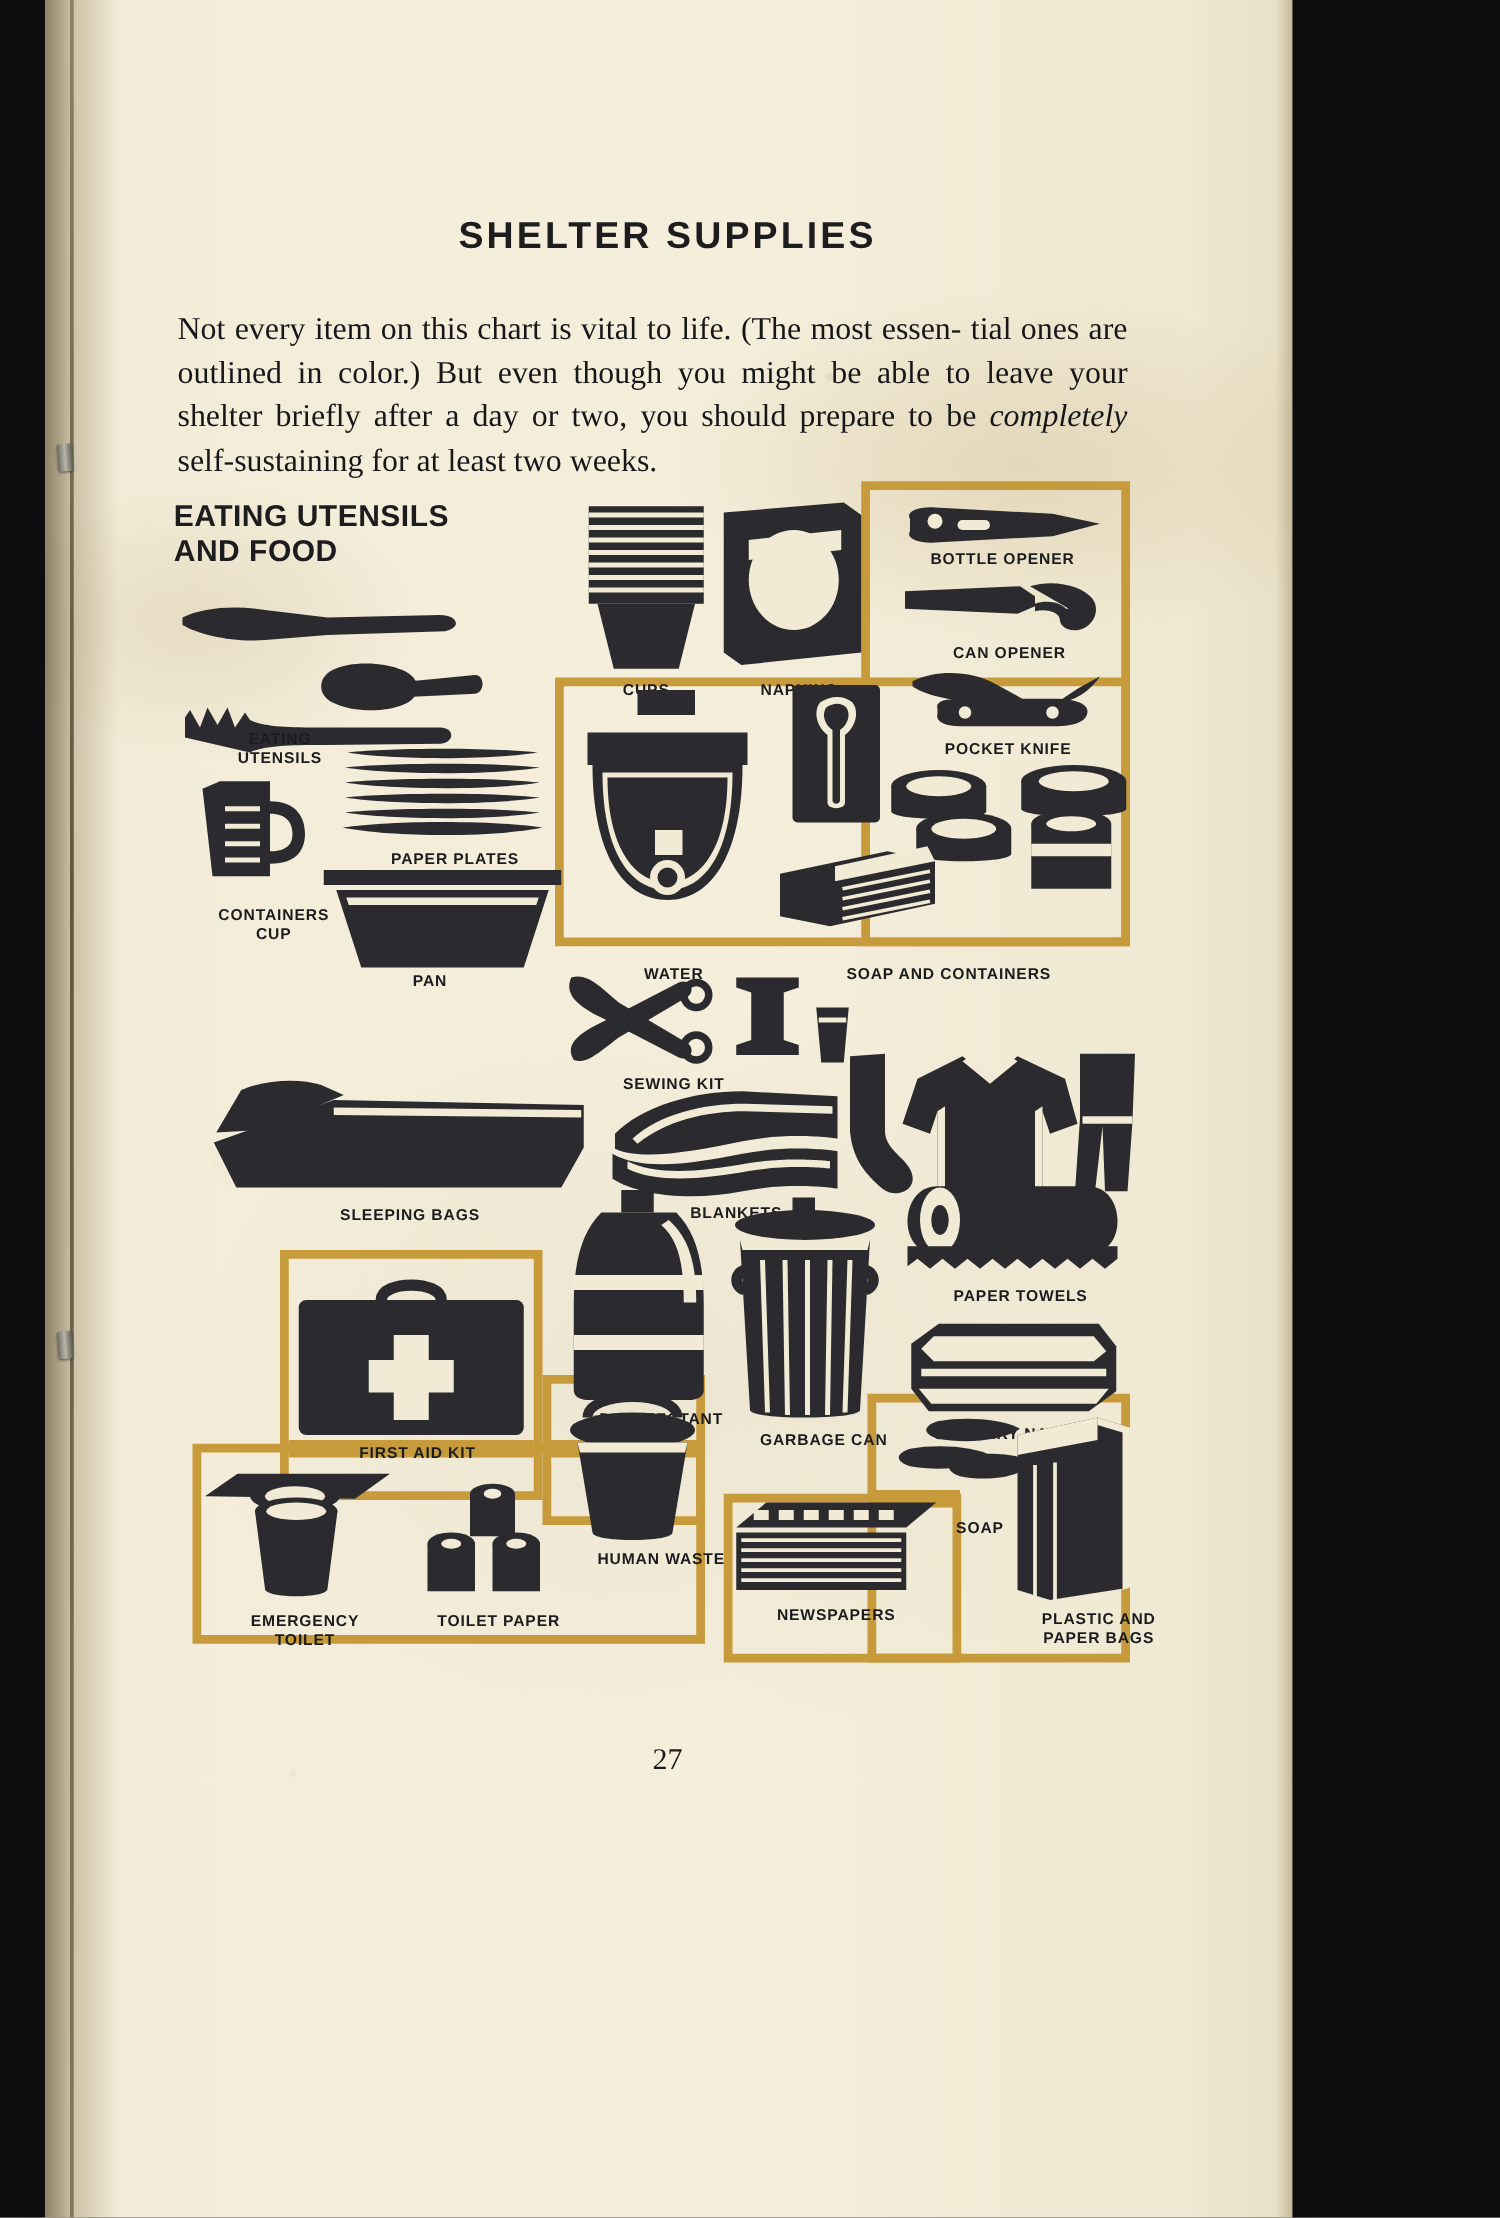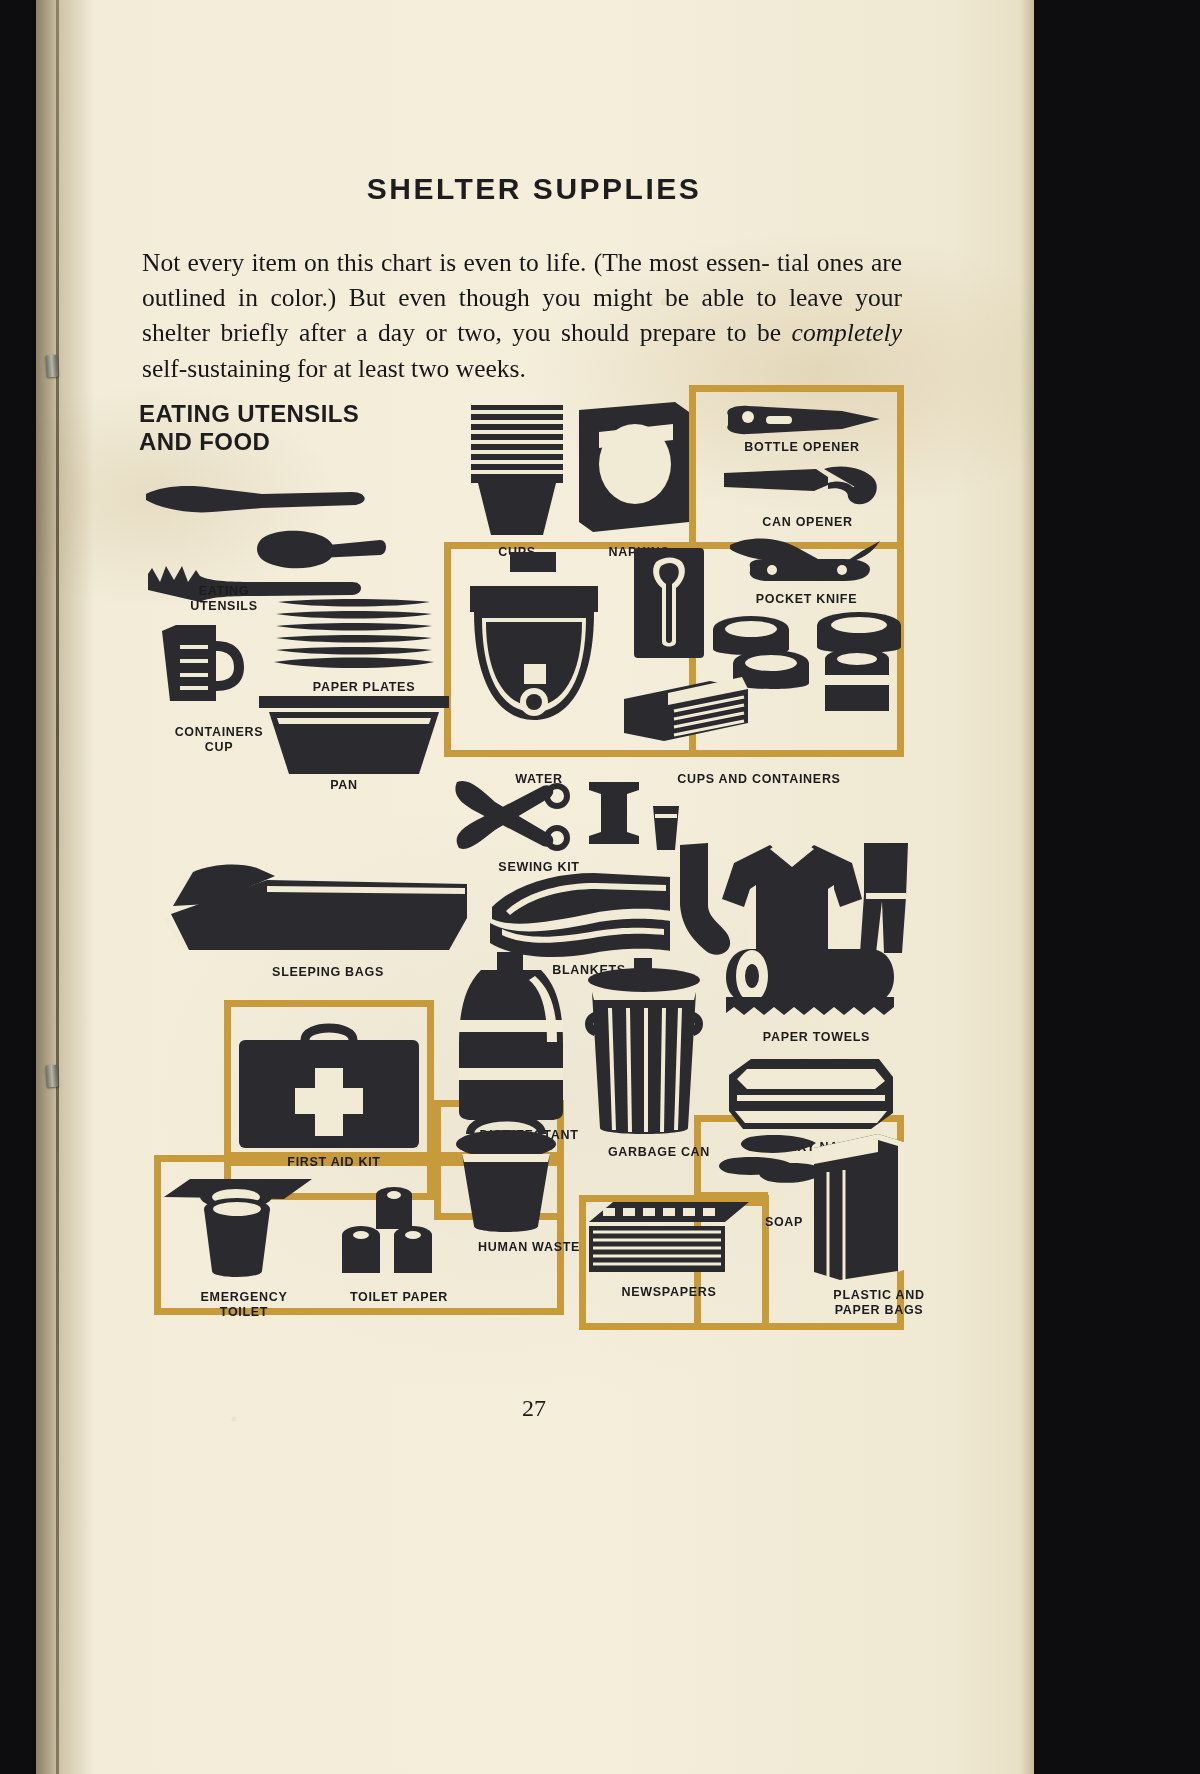--- a/index.html
+++ b/index.html
@@ -112,21 +112,21 @@
   <div id="speckle"></div>
   <div id="page-right-edge"></div>
   <div id="gutter-shadow"></div>
   <div id="gutter-line"></div>
   <div class="staple" id="staple-1"></div>
   <div class="staple" id="staple-2"></div>
 
   <div id="title">SHELTER  SUPPLIES</div>
 
   <div id="intro">
-    <span>Not every item on this chart is even to life.   (The most essen-</span>
+    <span>Not every item on this chart is vital to life.   (The most essen-</span>
     <span>tial ones are outlined in color.)   But even though you might be</span>
     <span>able to leave your shelter briefly after a day or two, you should</span>
     <span>prepare to be </span><em>completely</em><span> self-sustaining for at least two weeks.</span>
   </div>
 
   <div id="chart">
 
     <div class="gold-box" style="left:655px; top:385px; width:215px; height:372px;"></div>
     <div class="gold-box" style="left:410px; top:542px; width:460px; height:215px;"></div>
 
@@ -264,21 +264,21 @@
     <svg class="ink-svg" style="left:590px; top:675px;" width="125" height="70" viewBox="0 0 125 70">
       <path class="ink-fill" d="M0 24 L86 6 L124 14 L124 48 L40 66 L0 58 Z"></path>
       <path class="paper-fill" d="M44 18 L118 2 L124 14 L44 30 Z"></path>
       <g stroke="#f1ead4" stroke-width="3">
         <line x1="50" y1="36" x2="120" y2="22"></line>
         <line x1="50" y1="44" x2="120" y2="30"></line>
         <line x1="50" y1="52" x2="120" y2="38"></line>
         <line x1="50" y1="60" x2="120" y2="46"></line>
       </g>
     </svg>
-    <div class="item-label" style="left:600px; top:772px; width:250px;">CUPS AND CONTAINERS</div>
+    <div class="item-label" style="left:600px; top:772px; width:250px;">SOAP AND CONTAINERS</div>
 
 
     <svg class="ink-svg" style="left:415px; top:778px;" width="230" height="80" viewBox="0 0 230 80">
       <path class="ink-fill" d="M8 4 C20 0 30 10 46 24 L100 56 C108 60 104 72 94 68 L40 40 C24 32 0 22 8 4 Z"></path>
       <path class="ink-fill" d="M10 70 C0 54 24 44 40 36 L94 8 C104 4 108 16 100 20 L46 52 C30 64 20 74 10 70 Z"></path>
       <circle class="ink-stroke" cx="108" cy="18" r="10" stroke-width="6"></circle>
       <circle class="ink-stroke" cx="108" cy="60" r="10" stroke-width="6"></circle>
 
       <path class="ink-fill" d="M140 4 L190 4 L190 12 L178 16 L178 54 L190 58 L190 66 L140 66 L140 58 L152 54 L152 16 L140 12 Z"></path>
 

